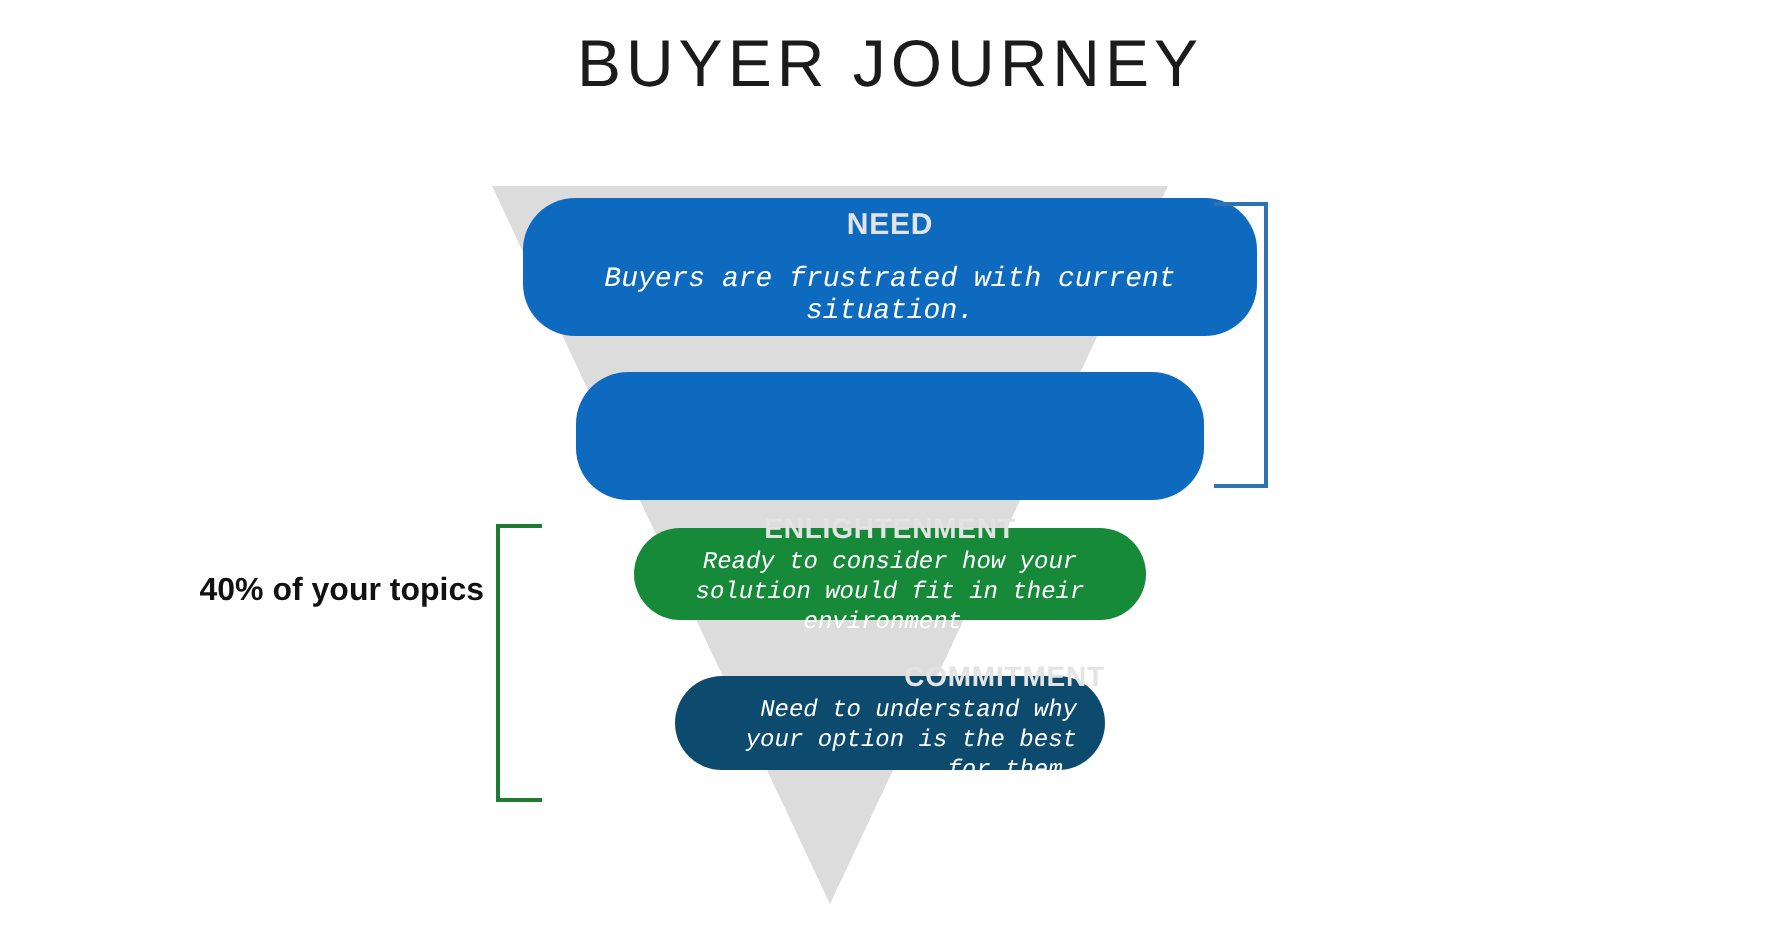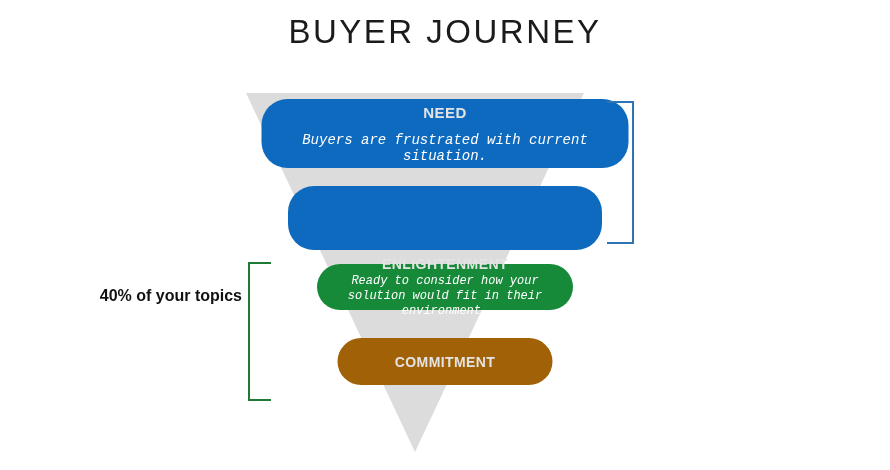--- a/index.html
+++ b/index.html
@@ -107,22 +107,23 @@
   </div>
 
   <div class="stage stage-discover" style="background-color: rgb(13, 106, 190);">
   </div>
 
   <div class="stage stage-enlightenment" style="background-color: rgb(23, 138, 57);">
     <div class="stage-name">ENLIGHTENMENT</div>
     <div class="stage-desc">Ready to consider how your solution would fit in their environment.</div>
   </div>
 
-  <div class="stage stage-commitment" style="background-color: #a16207;">
+  <div class="stage stage-commitment" style="background-color: #0c4a6e; text-align: right;">
     <div class="stage-name">COMMITMENT</div>
+    <div class="stage-desc">Need to understand why your option is the best for them.</div>
   </div>
 
   <div class="bracket bracket-right" style="border-color: rgb(46, 116, 181);"></div>
 
 
   <div class="bracket bracket-left" style="border-color: rgb(30, 123, 52);"></div>
 
   <div class="annotation annotation-left">
     <div class="annotation-heading">40% of your topics</div>
   </div>

